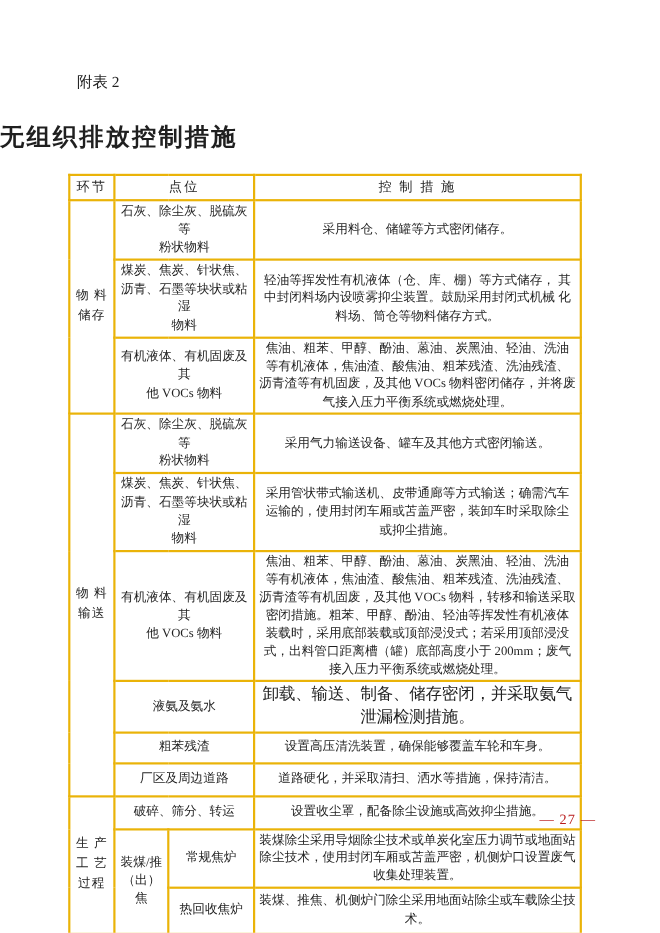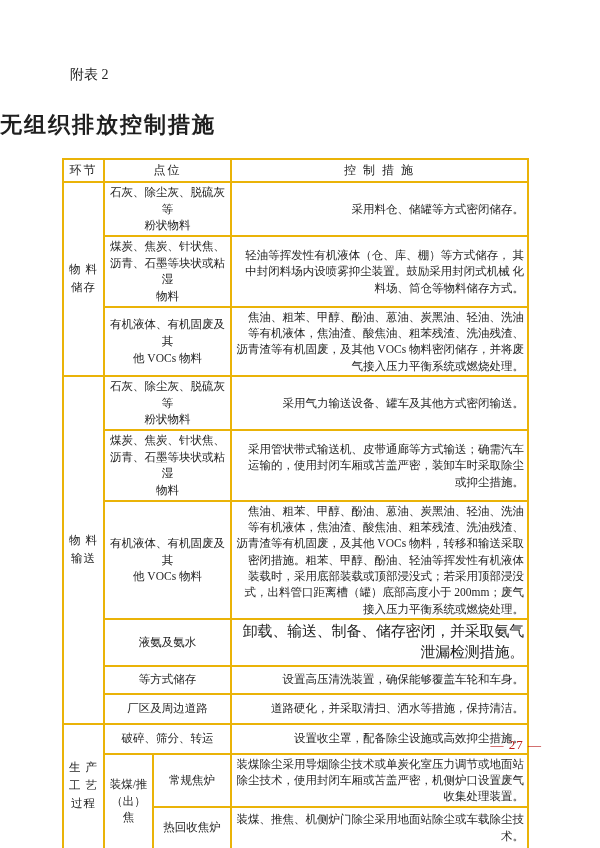--- a/index.html
+++ b/index.html
@@ -39,21 +39,21 @@
     letter-spacing:1px;
     font-size:12px;
   }
   .point {
     text-align:center;
     white-space:pre-line;
     line-height:1.45;
     font-size:11px;
   }
   .measure {
-    text-align:right;
+    text-align:center;
     line-height:1.42;
     font-size:11px;
     padding:2px 5px;
   }
   .measure.small { font-size:15px; letter-spacing:-0.2px; }
   .pagenum {
     position:absolute; top:737px; right:58px;
     font-size:13px; letter-spacing:1px;
     color:#b91c1c;
   }
@@ -115,21 +115,21 @@
   <tr style="height:103px">
     <td colspan="2" class="point">有机液体、有机固废及 其
 他 VOCs 物料</td>
     <td class="measure">焦油、粗苯、甲醇、酚油、蒽油、炭黑油、轻油、洗油 等有机液体，焦油渣、酸焦油、粗苯残渣、洗油残渣、 沥青渣等有机固废，及其他 VOCs 物料，转移和输送采取 密闭措施。粗苯、甲醇、酚油、轻油等挥发性有机液体 装载时，采用底部装载或顶部浸没式；若采用顶部浸没 式，出料管口距离槽（罐）底部高度小于 200mm；废气接入压力平衡系统或燃烧处理。</td>
   </tr>
   <tr style="height:28px">
     <td colspan="2" class="point">液氨及氨水</td>
     <td class="measure small">卸载、输送、制备、储存密闭，并采取氨气泄漏检测措施。</td>
   </tr>
   <tr style="height:28px">
-    <td colspan="2" class="point">等方式储存</td>
+    <td colspan="2" class="point">粗苯残渣</td>
     <td class="measure">设置高压清洗装置，确保能够覆盖车轮和车身。</td>
   </tr>
   <tr style="height:30px">
     <td colspan="2" class="point">厂区及周边道路</td>
     <td class="measure">道路硬化，并采取清扫、洒水等措施，保持清洁。</td>
   </tr>
 
   <tr style="height:30px">
     <td rowspan="3" class="stage">生 产
 工 艺

